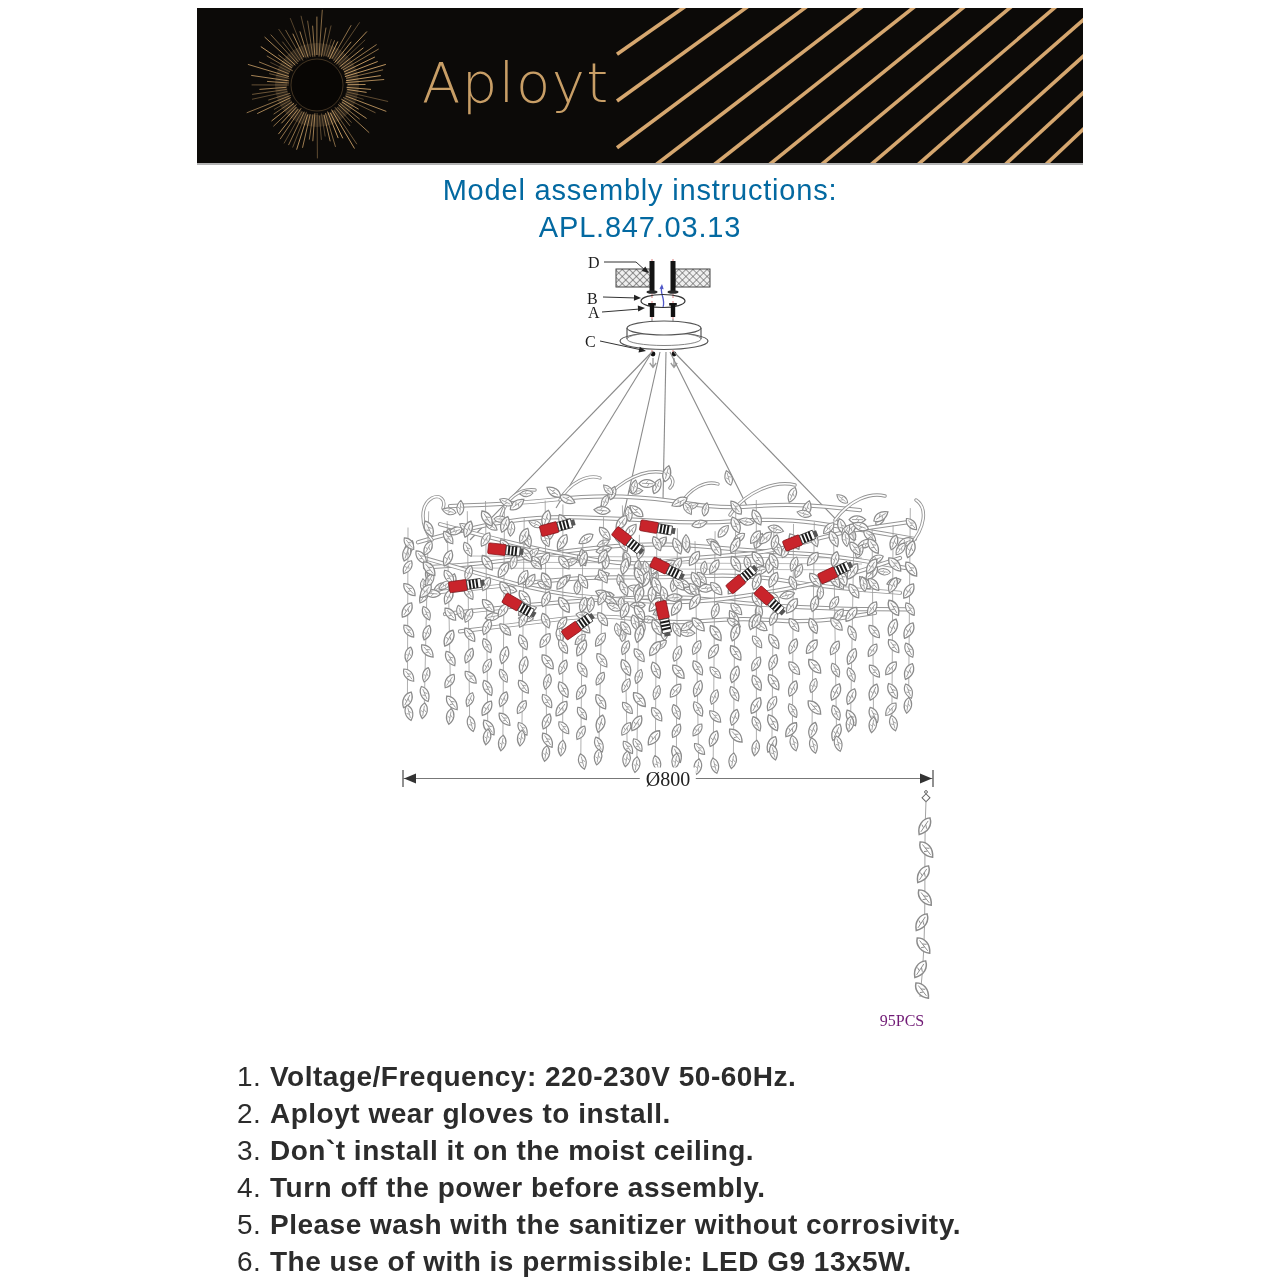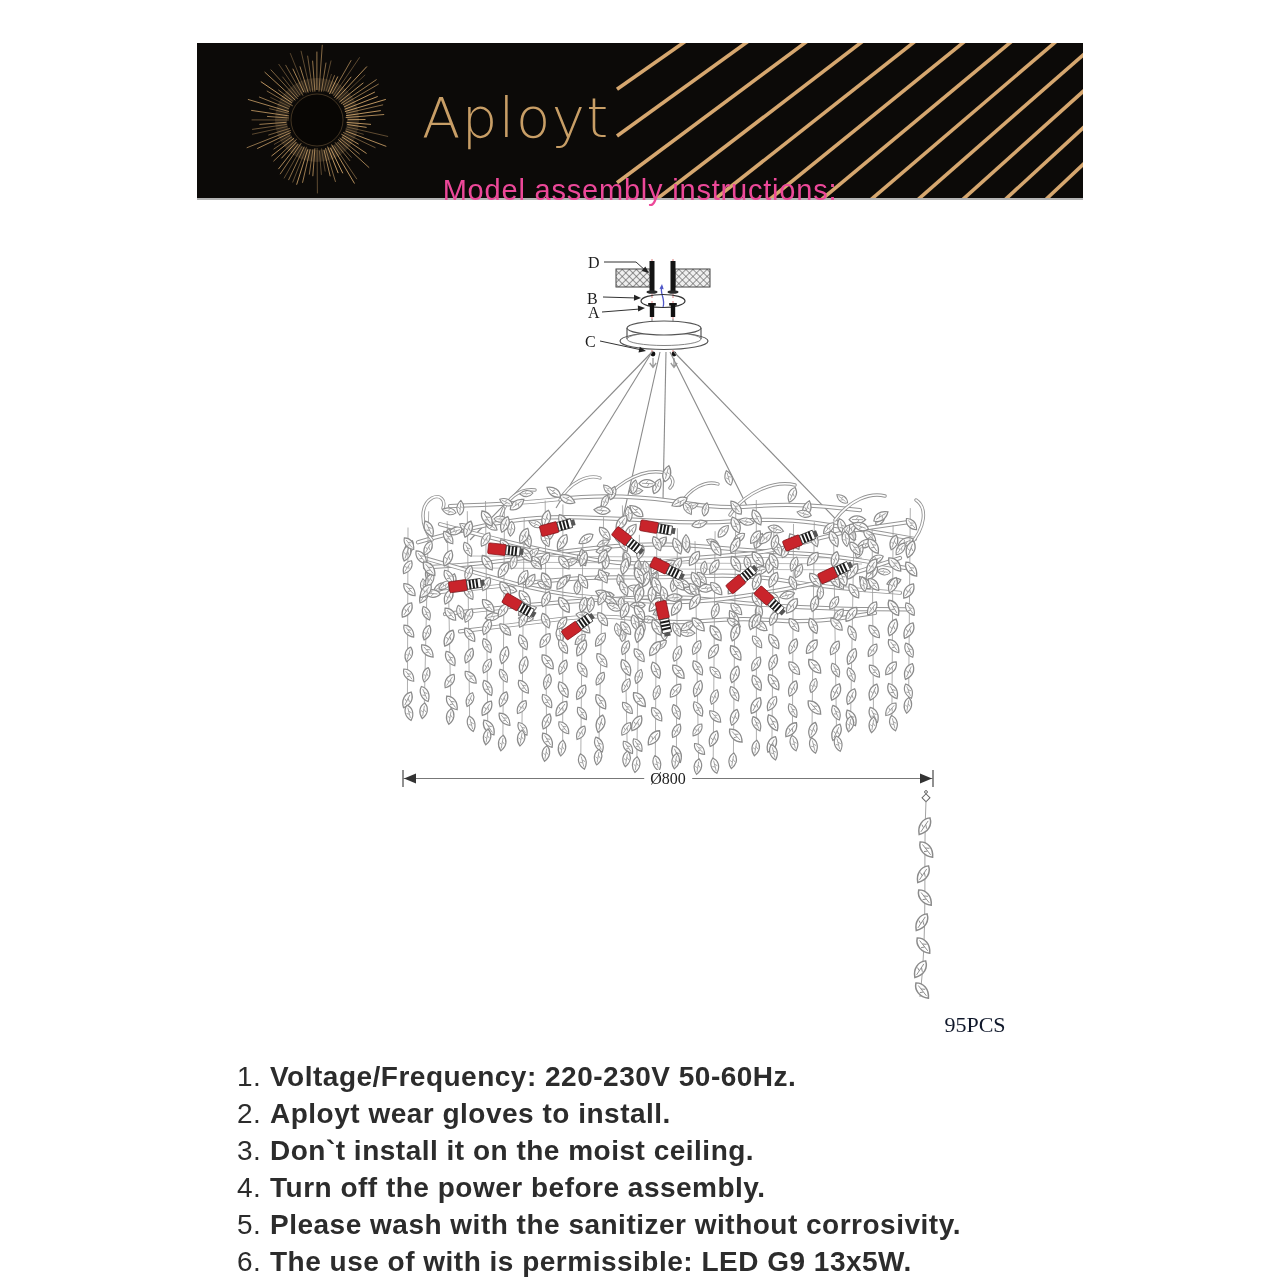--- a/index.html
+++ b/index.html
@@ -1,31 +1,31 @@
 <!DOCTYPE html>
 <html><head>
 <meta charset="utf-8">
 <style>
   html,body{margin:0;padding:0;background:#ffffff;}
   .page{position:relative;width:1280px;height:1280px;background:#ffffff;overflow:hidden;
         font-family:"Liberation Sans",sans-serif;}
   .banner{position:absolute;left:197px;top:8px;width:886px;height:155px;background:#0c0a08;
-          overflow:hidden;border-bottom:2px solid #b3b3b3;z-index:2;margin-top:35px;}
+          overflow:hidden;border-bottom:2px solid #b3b3b3;z-index:2;}
   .banner svg{position:absolute;left:0;top:0;}
   .brand{position:absolute;left:225px;top:42px;font-size:56px;font-weight:300;
          letter-spacing:1.5px;color:#c89e66;font-family:"DejaVu Sans",sans-serif;z-index:3;}
   .title-block{position:absolute;left:0;top:172px;width:1280px;text-align:center;z-index:3;
-         color:#ec4899;font-size:29px;font-weight:500;letter-spacing:0.8px;line-height:37px;}
+         color:#0369a1;font-size:29px;font-weight:500;letter-spacing:0.8px;line-height:37px;}
   #diagram{position:absolute;left:0;top:0;z-index:1;}
   .part-label{position:absolute;font-family:"Liberation Serif",serif;font-size:16px;color:#1d1d1d;z-index:4;}
   .dim-label{position:absolute;left:668px;top:779px;transform:translate(-50%,-50%);
-         font-family:"Liberation Serif",serif;font-size:16px;color:#222;background:#fff;
+         font-family:"Liberation Serif",serif;font-size:20px;color:#222;background:#fff;
          padding:0 6px;z-index:4;}
-  .pcs-label{position:absolute;left:975px;top:1012px;transform:translateX(-50%);
-         font-family:"Liberation Serif",serif;font-size:22px;color:#0f172a;z-index:4;}
+  .pcs-label{position:absolute;left:902px;top:1012px;transform:translateX(-50%);
+         font-family:"Liberation Serif",serif;font-size:16px;color:#701a75;z-index:4;}
   .instructions{position:absolute;left:237px;top:1058px;width:830px;z-index:3;
          font-size:28px;letter-spacing:0.5px;color:#2c2c2c;line-height:37px;}
   .instructions .row{display:flex;}
   .instructions .num{width:33px;flex:0 0 33px;}
   .instructions .txt{flex:1;font-weight:bold;}
 </style>
 </head>
 <body>
 
 <div class="page">
@@ -133,20 +133,21 @@
           <line x1="980" y1="-35.9" x2="420" y2="467.0" stroke="#d6a76f" stroke-width="3.6"></line>
           <line x1="980" y1="-1.5" x2="420" y2="513.7" stroke="#d6a76f" stroke-width="3.6"></line>
           <line x1="980" y1="33.0" x2="420" y2="560.5" stroke="#d6a76f" stroke-width="3.6"></line>
         </g>
       </svg>
     <div class="brand">Aployt</div>
   </header>
 
   <div class="title-block">
     <div>Model assembly instructions:</div>
+    <div>APL.847.03.13</div>
   </div>
 
   <svg id="diagram" width="1280" height="1280" viewBox="0 0 1280 1280">
       <defs>
         <pattern id="hatch" width="5" height="5" patternUnits="userSpaceOnUse" patternTransform="rotate(45)">
           <rect width="5" height="5" fill="#efefef"></rect>
           <line x1="0" y1="0" x2="0" y2="5" stroke="#555" stroke-width="1.2"></line>
           <line x1="0" y1="0" x2="5" y2="0" stroke="#555" stroke-width="1.2"></line>
         </pattern>
       </defs>

